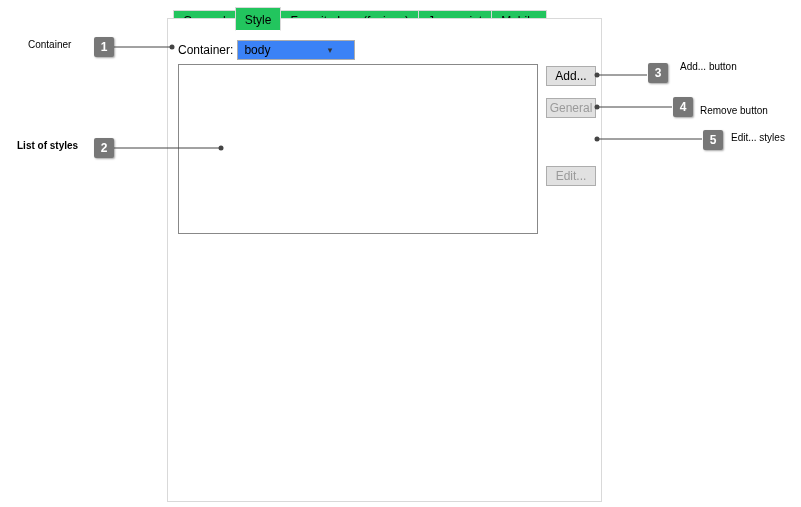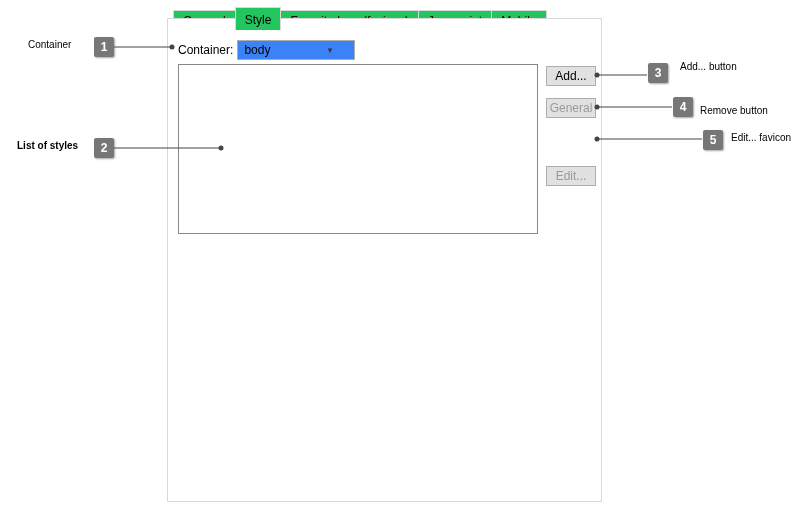--- a/index.html
+++ b/index.html
@@ -174,13 +174,13 @@
     <circle cx="5" cy="5" r="2.5"></circle>
 </svg>
 <span class="badge" style="left:673px; top:97px;">4</span>
 <span class="callout-label" style="left:700px; top:105px;">Remove button</span>
 
 <svg class="leader" style="left:592px; top:134px; width:110px; height:10px;">
   <line x1="5" y1="5" x2="110" y2="5"></line>
     <circle cx="5" cy="5" r="2.5"></circle>
 </svg>
 <span class="badge" style="left:703px; top:130px;">5</span>
-<span class="callout-label" style="left:731px; top:132px;">Edit... favicon</span>
+<span class="callout-label" style="left:731px; top:132px;">Edit... styles</span>
 
 </body></html>

